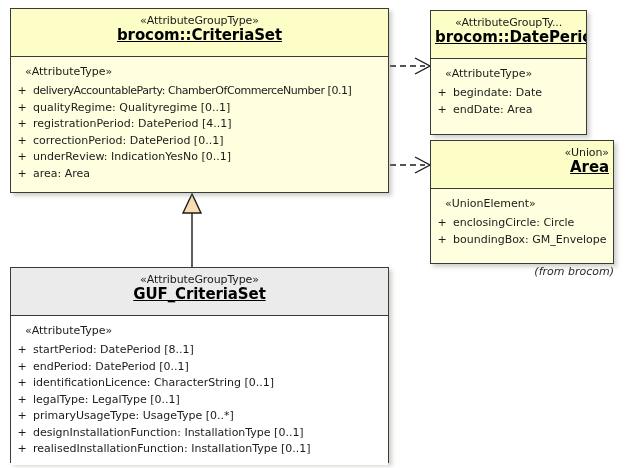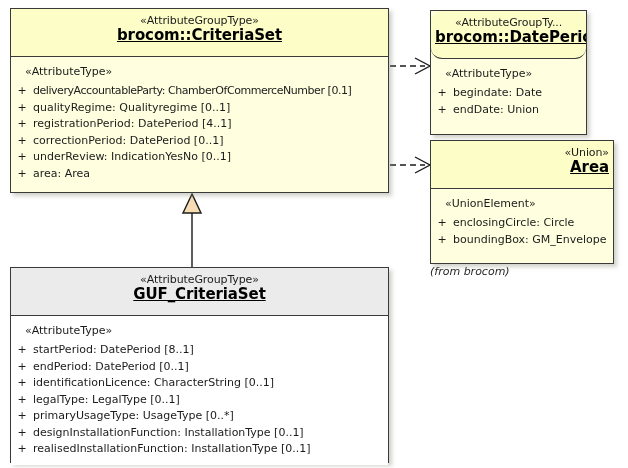--- a/index.html
+++ b/index.html
@@ -94,21 +94,21 @@
   #box-criteriaset {
     left: 10px; top: 8px;
     width: 379px; height: 185px;
   }
   #box-criteriaset .uml-header { height: 48px; }
 
   #box-dateperiod {
     left: 430px; top: 10px;
     width: 157px; height: 125px;
   }
-  #box-dateperiod .uml-header { height: 48px; border-radius: 11px; }
+  #box-dateperiod .uml-header { height: 48px; }
 
   #box-area {
     left: 430px; top: 140px;
     width: 184px; height: 124px;
   }
   #box-area .uml-header { height: 48px; text-align: right; }
 
   #box-gufcriteriaset {
     left: 10px; top: 267px;
     width: 379px; height: 196px;
@@ -121,21 +121,21 @@
   #box-gufcriteriaset .uml-body {
     background: #ffffff;
   }
 
   
   .from-caption {
     position: absolute;
     left: 430px;
     top: 265px;
     width: 184px;
-    text-align: left;
+    text-align: right;
     font-size: 11px;
     font-style: italic;
     color: #2a2a2a;
     white-space: nowrap;
   }
 
   
   #connectors {
     position: absolute;
     left: 0; top: 0;
@@ -208,21 +208,21 @@
       <span class="class-name">brocom::DatePeriod</span>
     </div>
     <div class="uml-body">
       <div class="compartment-stereotype">«AttributeType»</div>
       <div class="attr-row">
         <span class="attr-vis">+</span>
         <span class="attr-text">begindate: Date</span>
       </div>
       <div class="attr-row">
         <span class="attr-vis">+</span>
-        <span class="attr-text">endDate: Union</span>
+        <span class="attr-text">endDate: Area</span>
       </div>
     </div>
   </div>
 
   <div class="uml-class" id="box-area">
     <div class="uml-header">
       <span class="stereotype">«Union»</span>
       <span class="class-name">Area</span>
     </div>
     <div class="uml-body">

